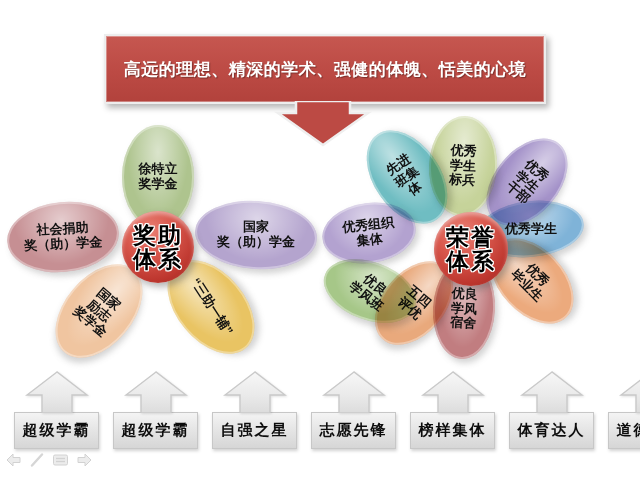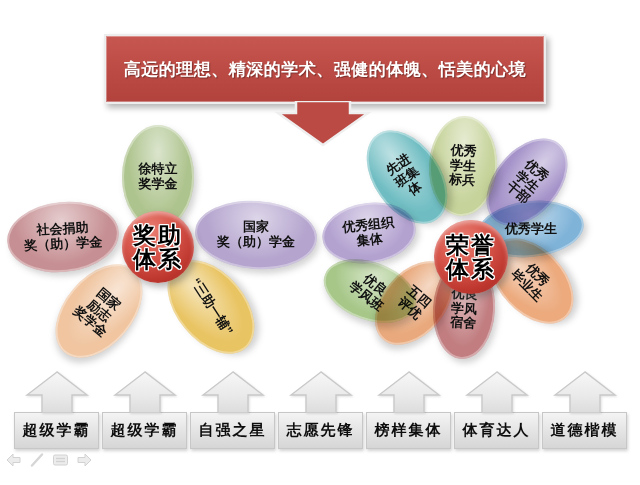--- a/index.html
+++ b/index.html
@@ -46,28 +46,28 @@
   
   .pR1{left:322px;top:203px;width:94px;height:60px;transform:rotate(-8deg);}
   .pR2{left:374px;top:125px;width:66px;height:104px;transform:rotate(-35deg);}
   .pR3{left:429px;top:116px;width:68px;height:100px;transform:rotate(3deg);}
   .pR4{left:495px;top:132px;width:64px;height:100px;transform:rotate(40deg);}
   .pR5{left:478px;top:201px;width:106px;height:56px;transform:rotate(-6deg);}
   .pR6{left:322px;top:262px;width:96px;height:58px;transform:rotate(20deg);}
   .pR7{left:383px;top:255px;width:62px;height:96px;transform:rotate(40deg);}
   .pR8{left:433px;top:259px;width:62px;height:100px;transform:rotate(3deg);}
   .pR9{left:500px;top:231px;width:64px;height:100px;transform:rotate(-43deg);}
-  .cR{left:434px;top:220px;width:74px;height:74px;}
+  .cR{left:434px;top:212px;width:74px;height:74px;}
   .tR1{transform:rotate(2deg);}
   .tR5{transform:rotate(6deg);}
   .tR6{transform:rotate(18deg);}
   .tR9{transform:rotate(88deg);}
 
   
-  .bottom-row{position:absolute;left:14px;top:371px;width:613px;display:flex;gap:3px;}
+  .bottom-row{position:absolute;left:14px;top:371px;width:613px;display:flex;gap:14px;}
   .pillar{width:85px;display:flex;flex-direction:column;align-items:center;}
   .up-arrow{display:block;margin-bottom:-1px;filter:drop-shadow(1px 1px 1px rgba(0,0,0,.12));}
   .pbox{width:85px;height:37px;box-sizing:border-box;display:flex;align-items:center;justify-content:center;
         background:linear-gradient(180deg,#f4f4f4 0%,#e3e3e3 55%,#d6d6d6 100%);
         border:1px solid #c7c7c7;box-shadow:1px 2px 3px rgba(0,0,0,.18);
         font-size:15px;font-weight:bold;letter-spacing:2px;color:#0d0d0d;white-space:nowrap;}
 
   
   .presenter-toolbar{position:absolute;left:6px;top:453px;display:flex;gap:7px;align-items:center;}
   .presenter-toolbar svg{display:block;cursor:pointer;}

